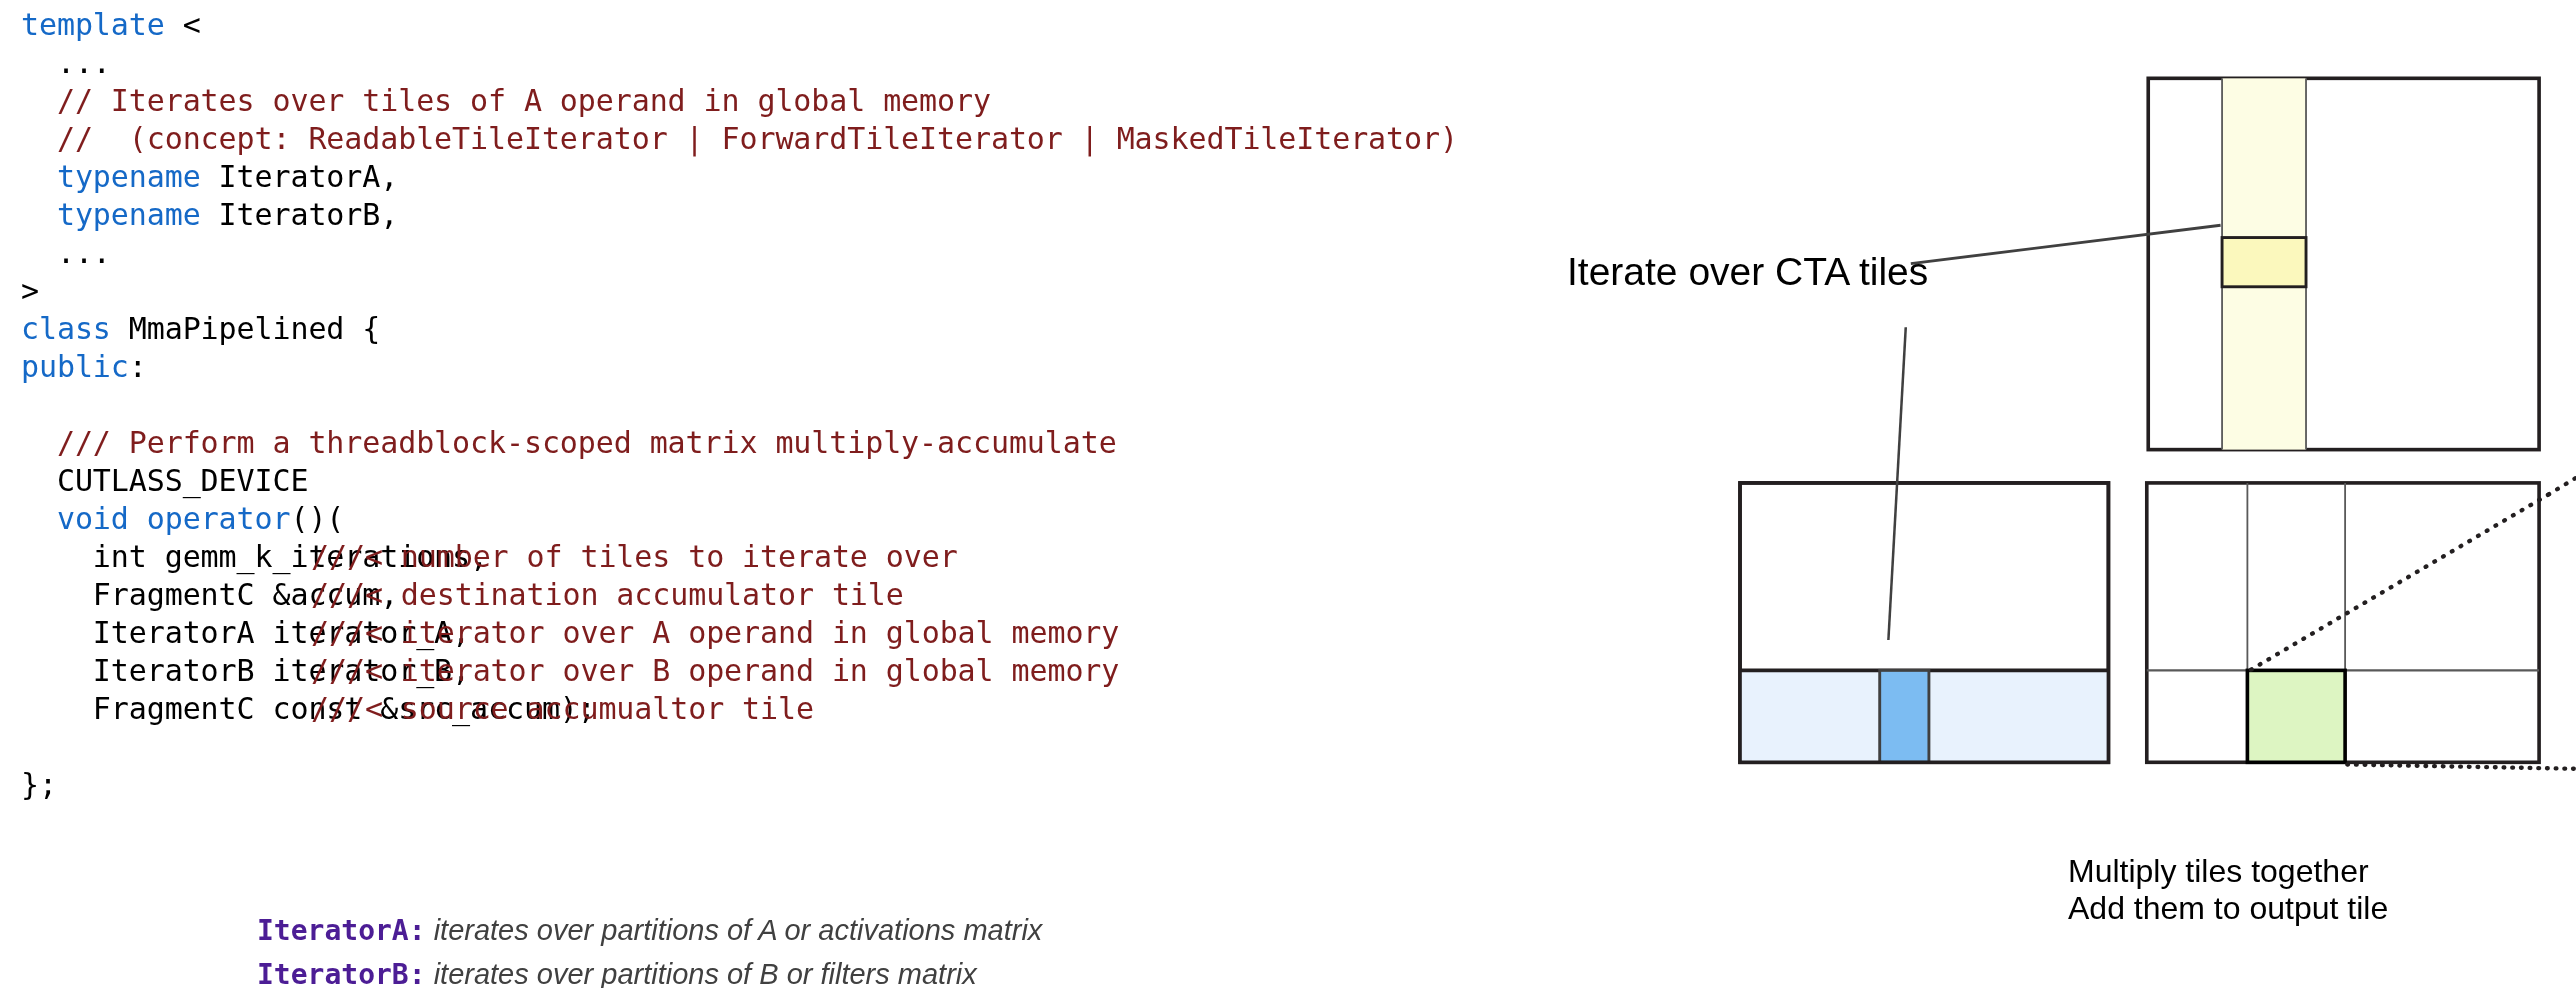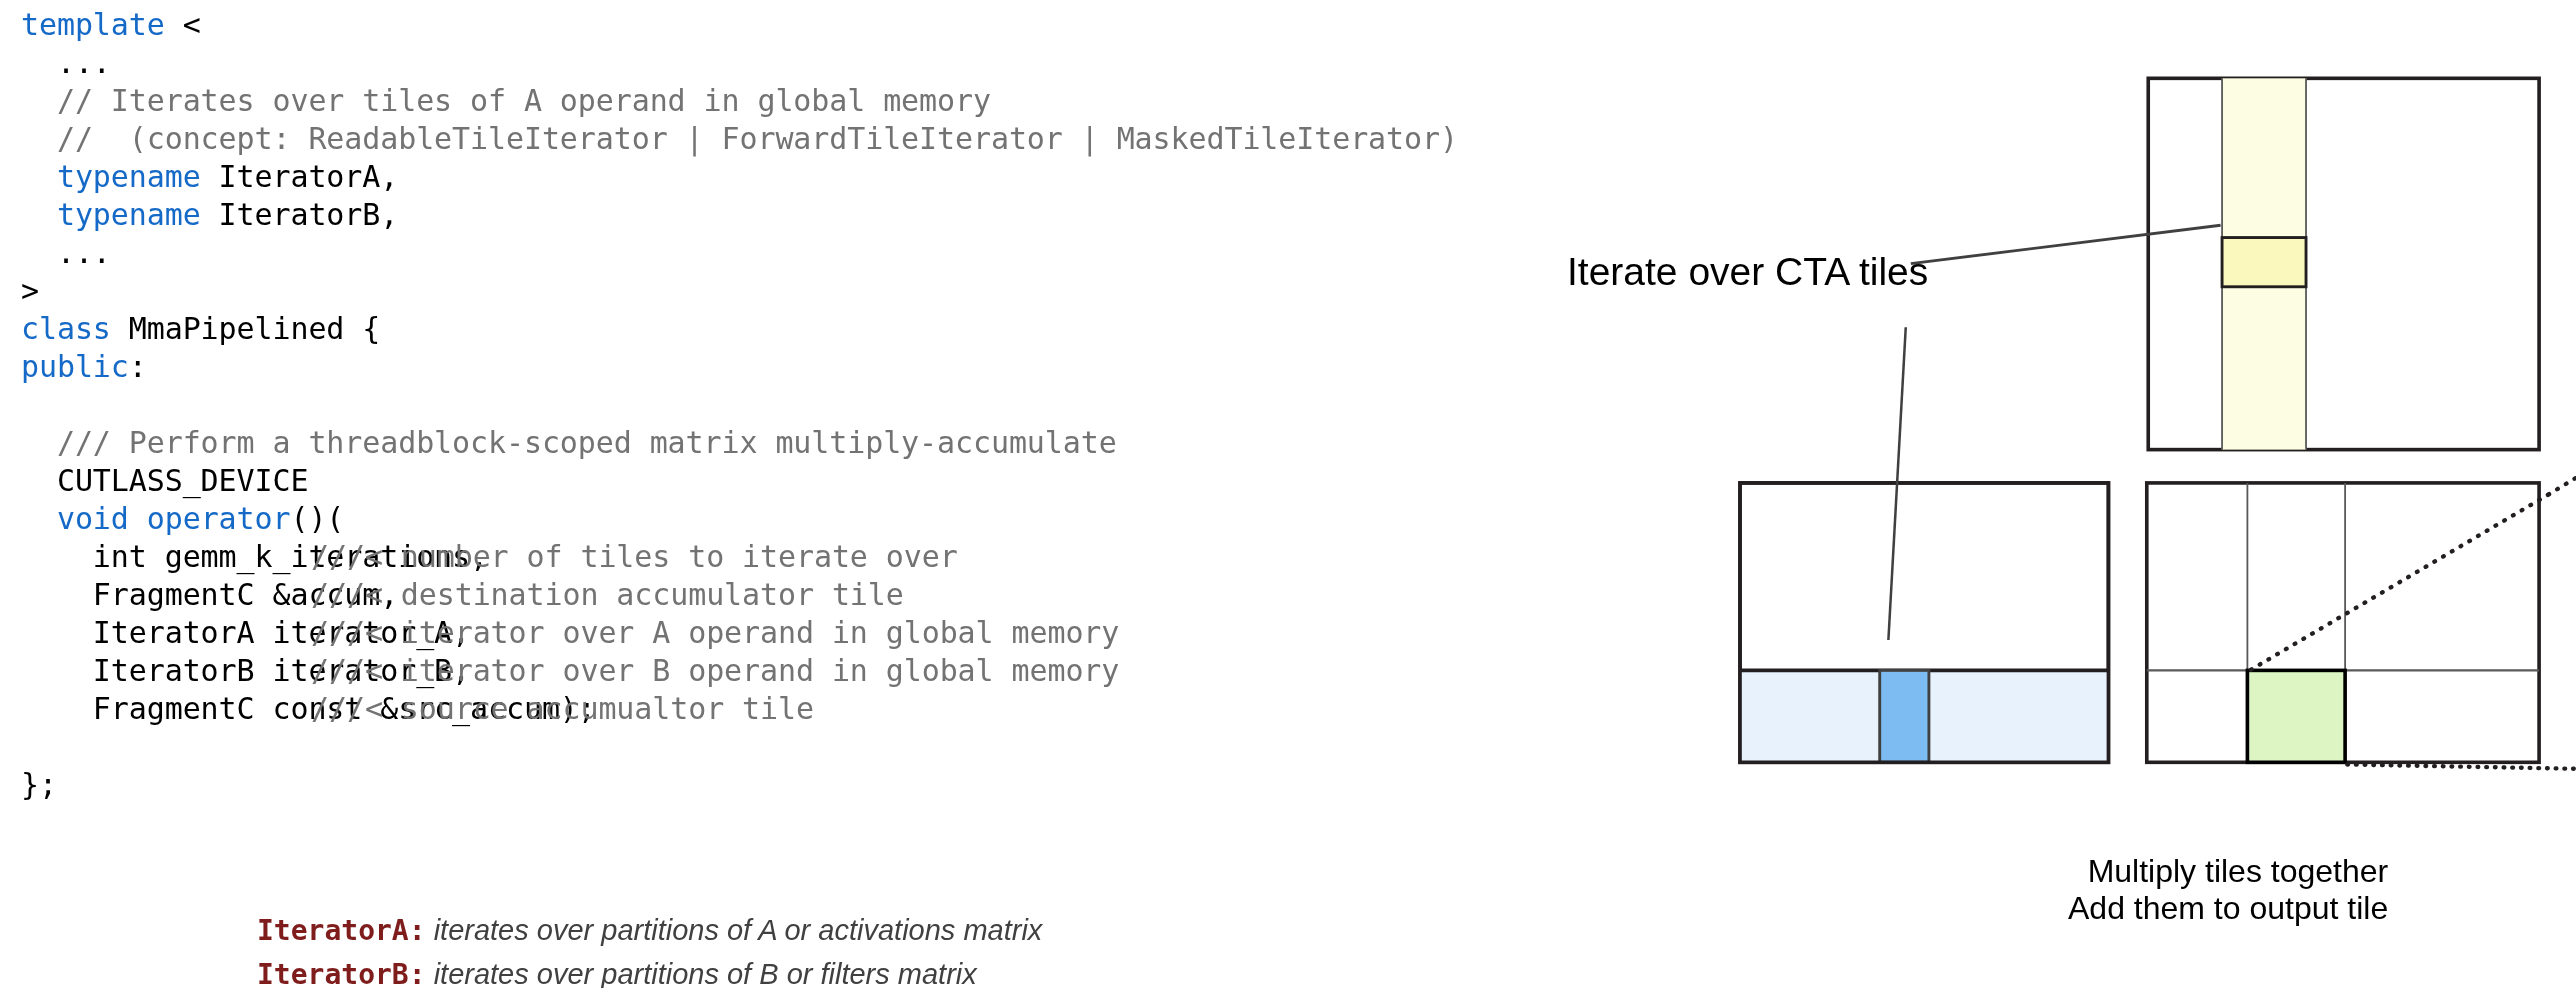--- a/index.html
+++ b/index.html
@@ -22,42 +22,42 @@
     top: 5.8px;
     font-family: "DejaVu Sans Mono", "Liberation Mono", monospace;
     font-size: 30px;
     line-height: 38px;
     white-space: pre;
     color: #000000;
     letter-spacing: -0.1px;
   }
   .code-line { display: block; height: 38px; margin-left: 8px; }
   .kw      { color: #1569C7; }
-  .cmt     { color: #737373; }
+  .cmt     { color: #7f1d1d; }
   .plain   { color: #000000; }
 
   
   .lhs { display: inline-block; width: 290px; }
 
   
   #legend {
     position: absolute;
     left: 257px;
     top: 908px;
     line-height: 44px;
   }
   .legend-row {
     white-space: nowrap;
     height: 44px;
   }
   .legend-key {
     font-family: "DejaVu Sans Mono", "Liberation Mono", monospace;
     font-size: 28px;
     font-weight: bold;
-    color: #7f1d1d;
+    color: #4c1d95;
   }
   .legend-val {
     font-family: "Liberation Sans", sans-serif;
     font-size: 29px;
     color: #404040;
     font-style: italic;
   }
 
   
   #diagram {
@@ -79,21 +79,21 @@
     white-space: nowrap;
   }
   #label-multiply {
     position: absolute;
     left: 2068px;
     top: 853px;
     font-family: "Liberation Sans", sans-serif;
     font-size: 32px;
     line-height: 37px;
     color: #000000;
-    text-align: right;
+    text-align: left;
     white-space: nowrap;
   }
   #label-multiply .ml-line { display: block; }
 </style>
 </head>
 <body>
 
 <div id="code-block"><span class="code-line"><span class="kw">template</span><span class="plain"> &lt;</span></span><span class="code-line"><span class="plain">  ...</span></span><span class="code-line"><span class="cmt">  // Iterates over tiles of A operand in global memory</span></span><span class="code-line"><span class="cmt">  //  (concept: ReadableTileIterator | ForwardTileIterator | MaskedTileIterator)</span></span><span class="code-line"><span class="plain">  </span><span class="kw">typename</span><span class="plain"> IteratorA,</span></span><span class="code-line"><span class="plain">  </span><span class="kw">typename</span><span class="plain"> IteratorB,</span></span><span class="code-line"><span class="plain">  ...</span></span><span class="code-line"><span class="plain">&gt;</span></span><span class="code-line"><span class="kw">class</span><span class="plain"> MmaPipelined {</span></span><span class="code-line"><span class="kw">public</span><span class="plain">:</span></span><span class="code-line">&nbsp;</span><span class="code-line"><span class="cmt">  /// Perform a threadblock-scoped matrix multiply-accumulate</span></span><span class="code-line"><span class="plain">  CUTLASS_DEVICE</span></span><span class="code-line"><span class="plain">  </span><span class="kw">void operator</span><span class="plain">()(</span></span><span class="code-line"><span class="plain lhs">    int gemm_k_iterations,</span><span class="cmt">///&lt; number of tiles to iterate over</span></span><span class="code-line"><span class="plain lhs">    FragmentC &amp;accum,</span><span class="cmt">///&lt; destination accumulator tile</span></span><span class="code-line"><span class="plain lhs">    IteratorA iterator_A,</span><span class="cmt">///&lt; iterator over A operand in global memory</span></span><span class="code-line"><span class="plain lhs">    IteratorB iterator_B,</span><span class="cmt">///&lt; iterator over B operand in global memory</span></span><span class="code-line"><span class="plain lhs">    FragmentC const &amp;src_accum);</span><span class="cmt">///&lt; source accumualtor tile</span></span><span class="code-line">&nbsp;</span><span class="code-line"><span class="plain">};</span></span></div>
 
 <div id="diagram">

